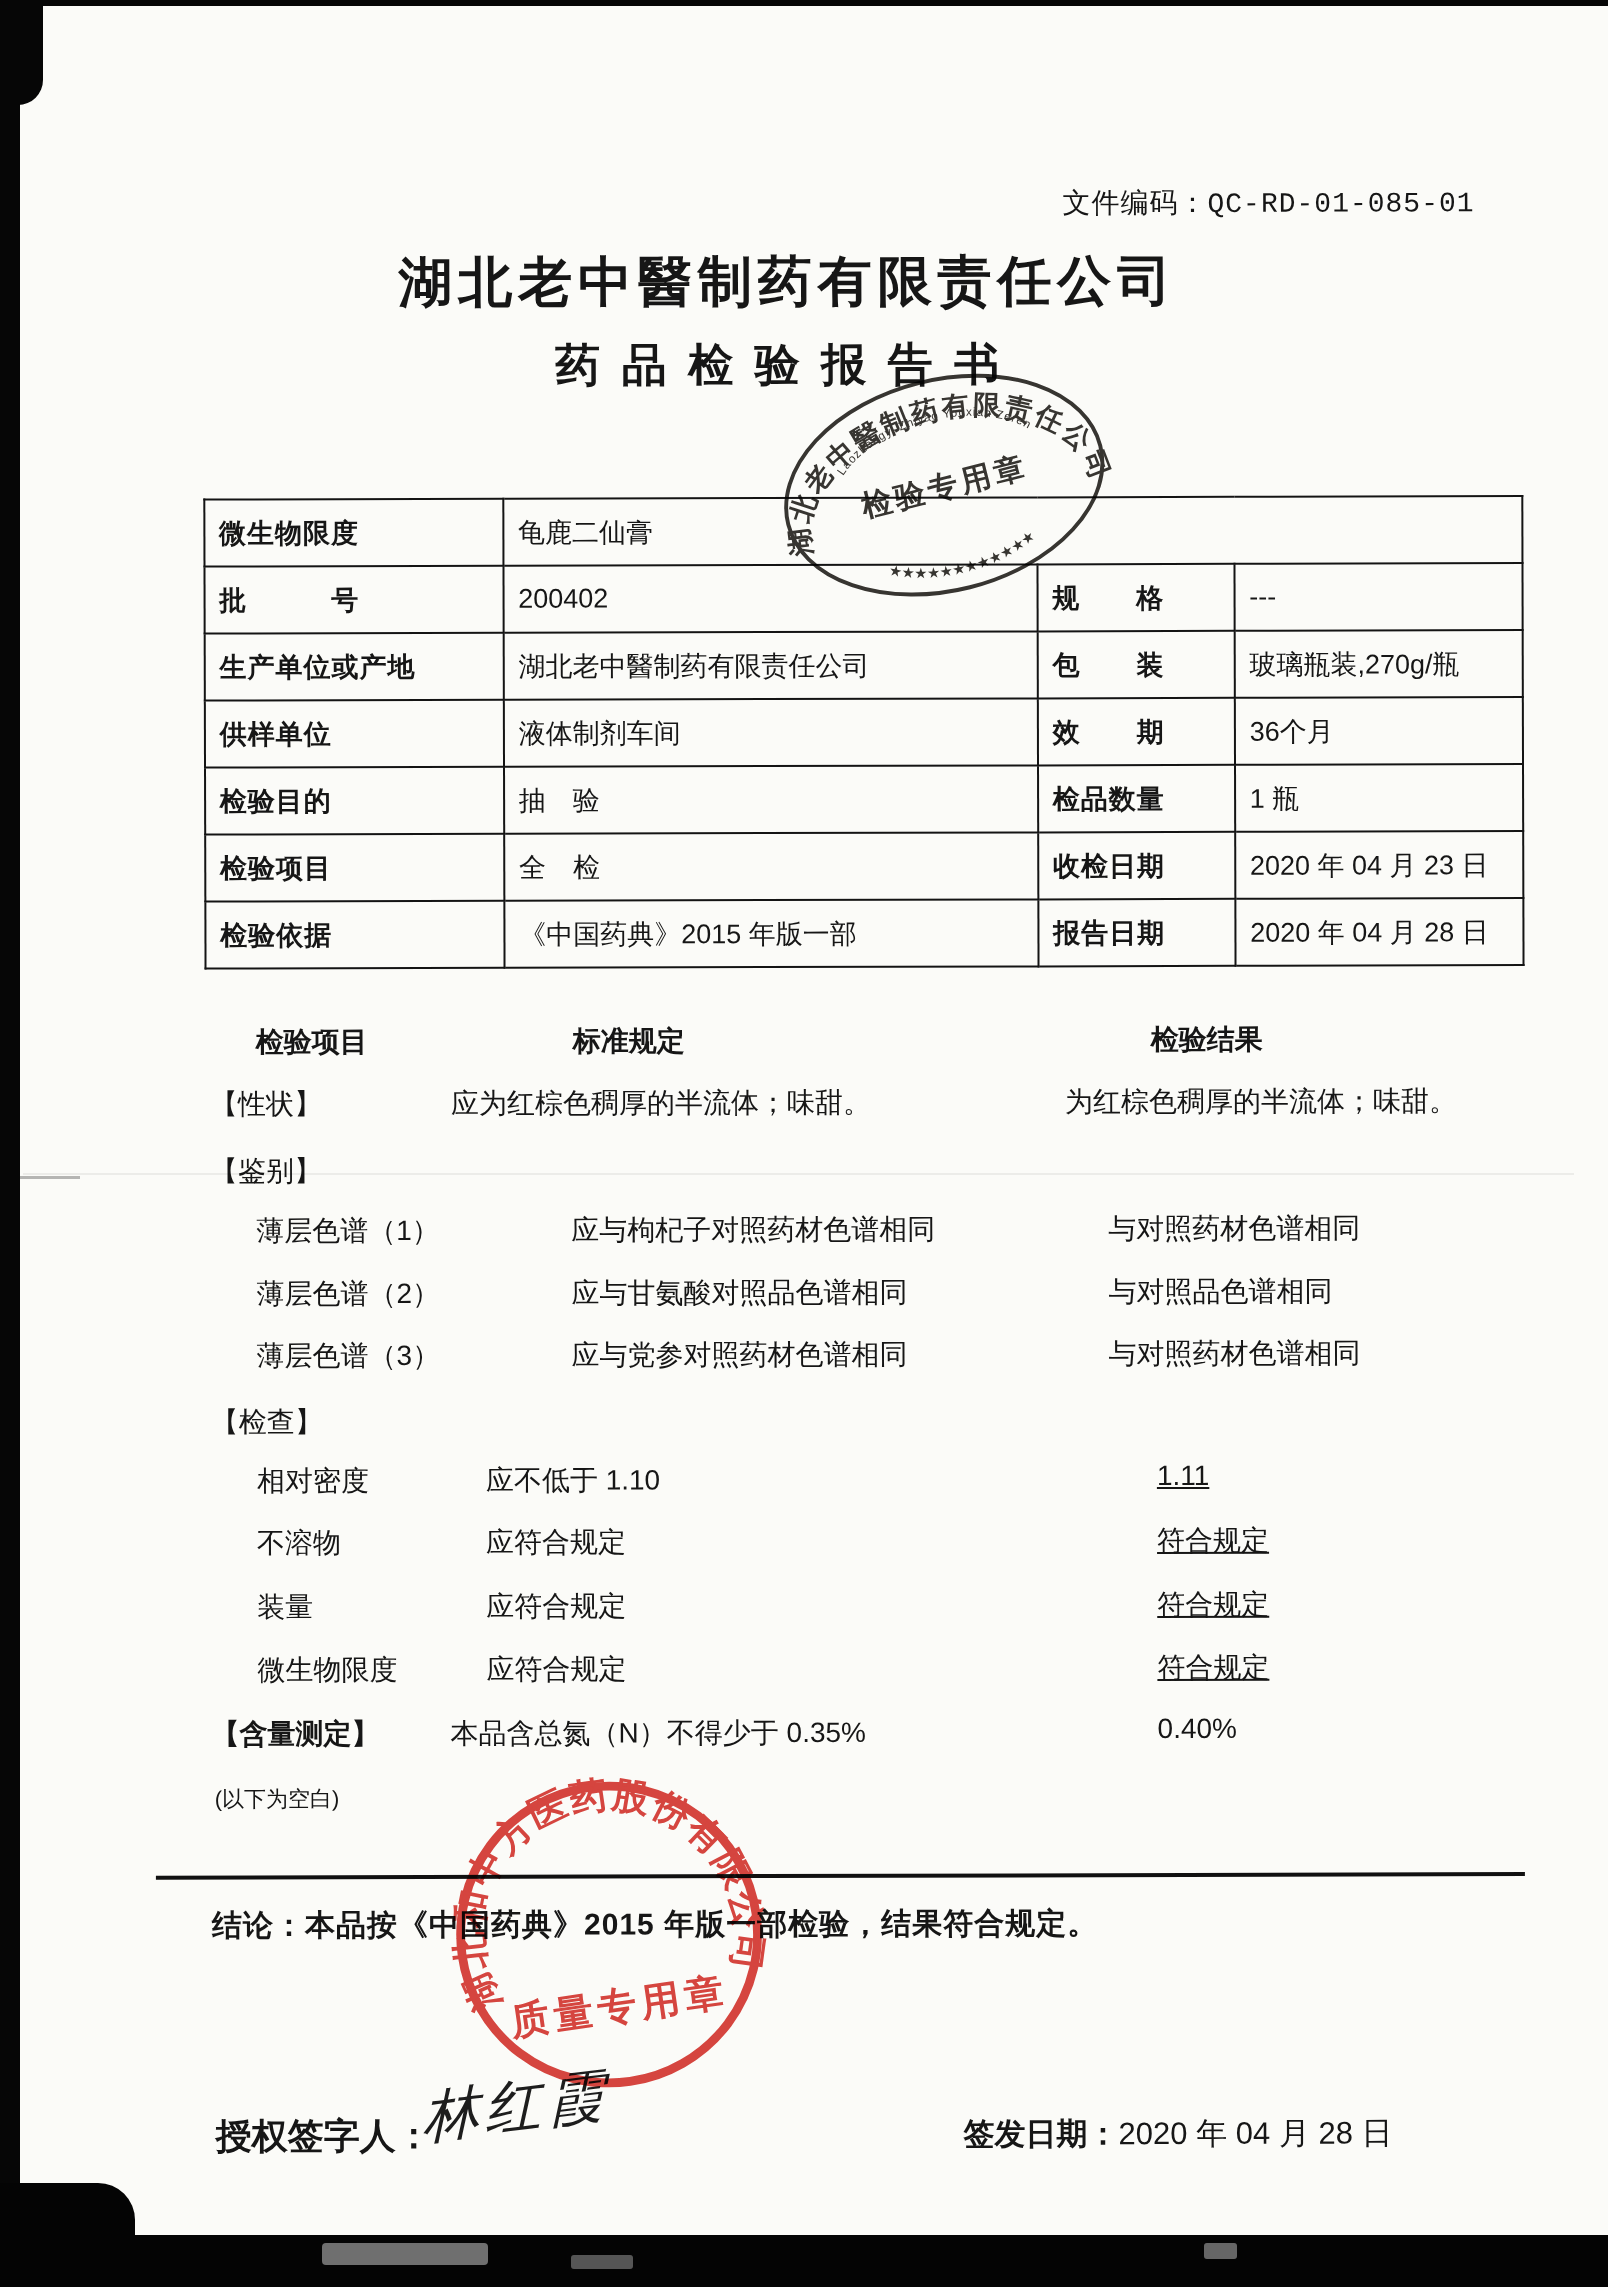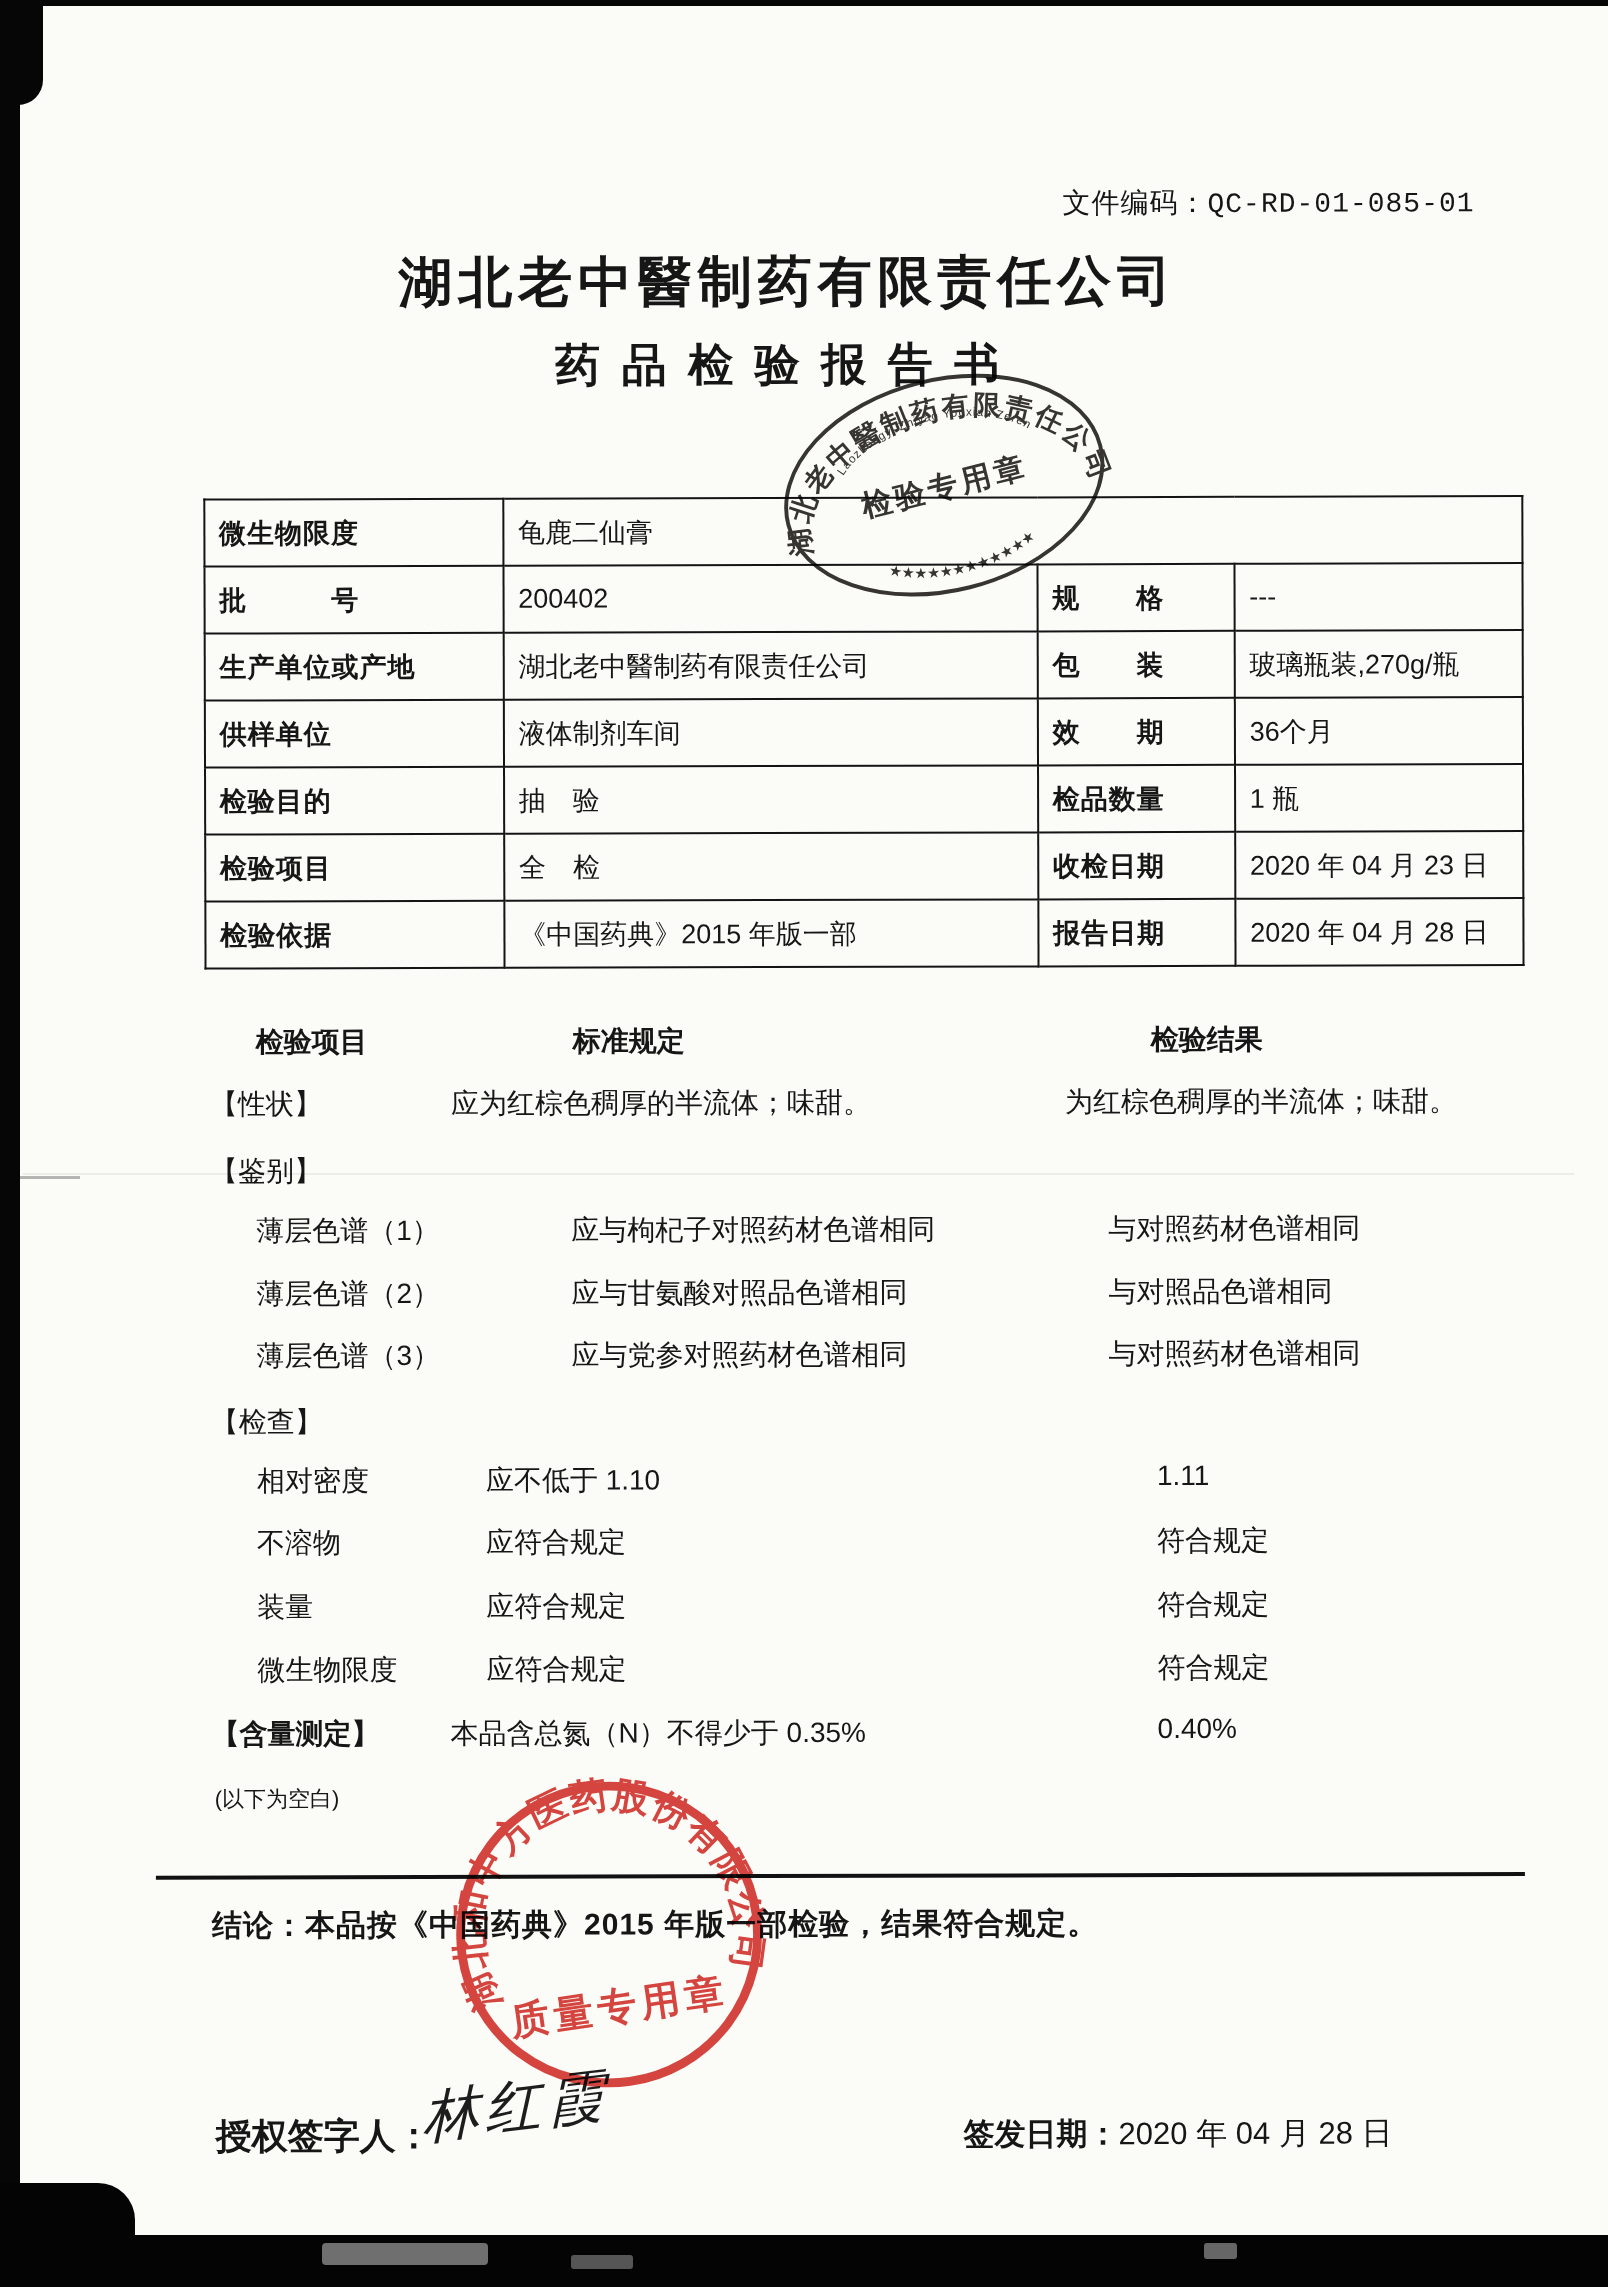--- a/index.html
+++ b/index.html
@@ -34,21 +34,21 @@
   .r-row .std{left:571px;}
   .r-row .res{left:1108px;}
   .r-row.kind-hdr .item{left:256px;font-weight:bold;}
   .r-row.kind-hdr .std{left:573px;font-weight:bold;}
   .r-row.kind-hdr .res{left:1151px;font-weight:bold;}
   .r-row.kind-sec .item{left:210px;font-weight:normal;}
   .r-row.kind-sec .std{left:451px;}
   .r-row.kind-sec .res{left:1065px;}
   .r-row.kind-chk .item{left:256px;}
   .r-row.kind-chk .std{left:485px;}
-  .r-row.kind-chk .res{left:1156px;}
+  .r-row.kind-chk .res{left:1156px;text-decoration:underline;}
   .r-row.kind-amt .item{left:210px;font-weight:bold;text-align:center;}
   .r-row.kind-amt .std{left:449px;}
   .r-row.kind-amt .res{left:1156px;}
   .blank-note{position:absolute;left:213px;top:1783px;font-size:22px;}
 
   .divider{position:absolute;left:154px;top:1874px;width:1369px;height:3.9px;background:#111;}
   .conclusion{position:absolute;left:210px;top:1904px;font-size:30px;font-weight:bold;letter-spacing:1px;}
 
   
   .signer{position:absolute;left:213px;top:2111px;font-size:36px;font-weight:bold;}

